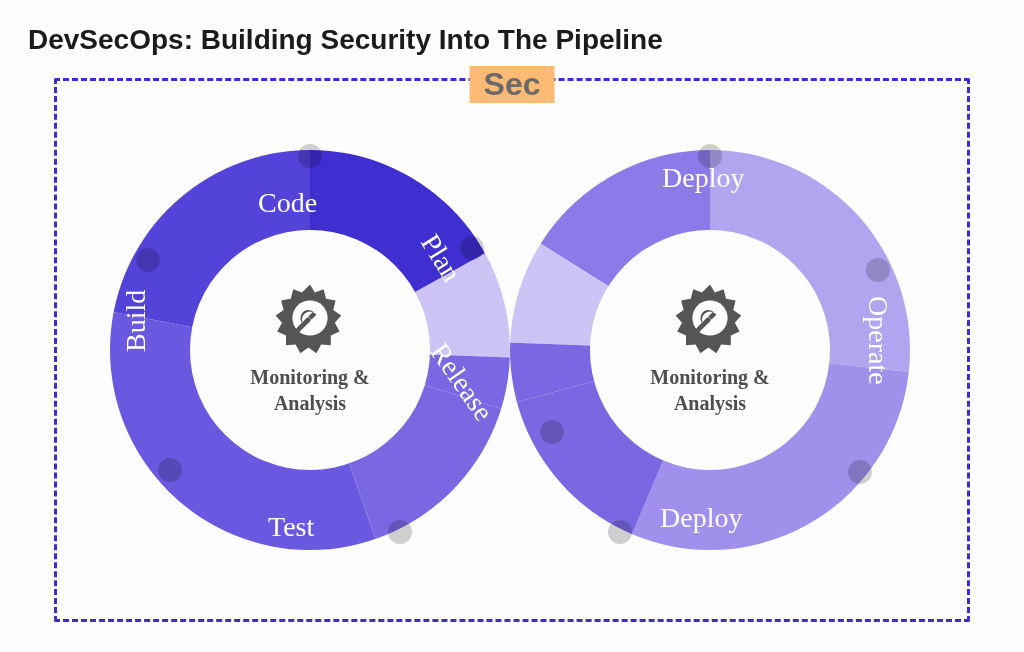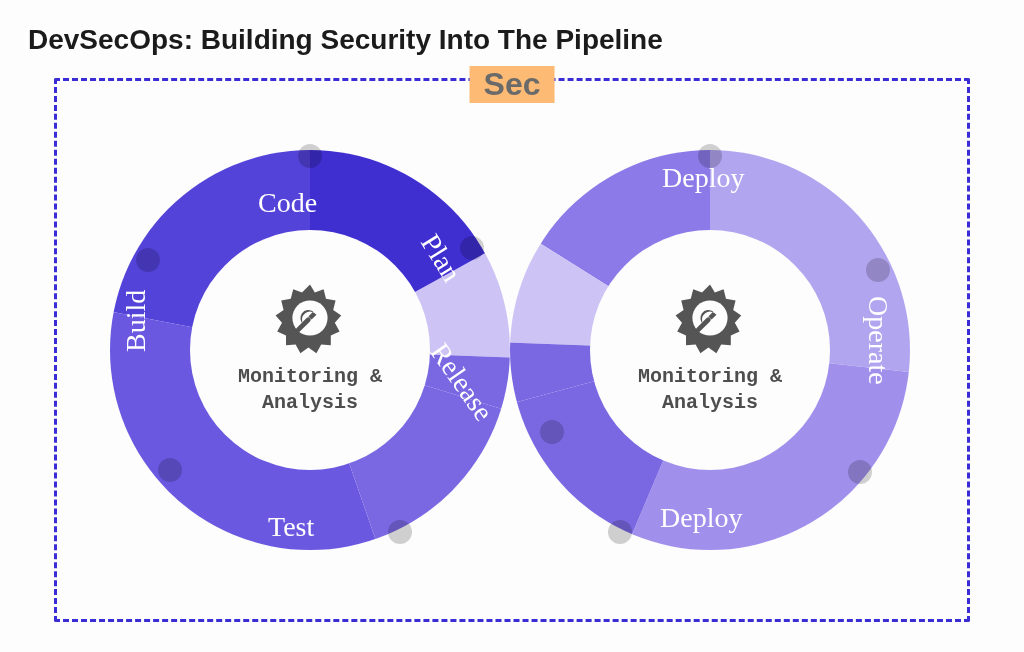--- a/index.html
+++ b/index.html
@@ -56,21 +56,21 @@
     position: absolute;
     color: #ffffff;
     font-size: 28px;
     font-family: Georgia, 'Times New Roman', serif;
     white-space: nowrap;
   }
   .center-caption {
     position: absolute;
     text-align: center;
     color: #4e4e4e;
-    font-family: Liberation Mono, monospace;
+    font-family: Liberation Serif, serif;
     font-size: 20px;
     font-weight: 600;
     line-height: 1.3;
     width: 200px;
   }
   .gear {
     position: absolute;
     width: 80px;
     height: 80px;
   }

